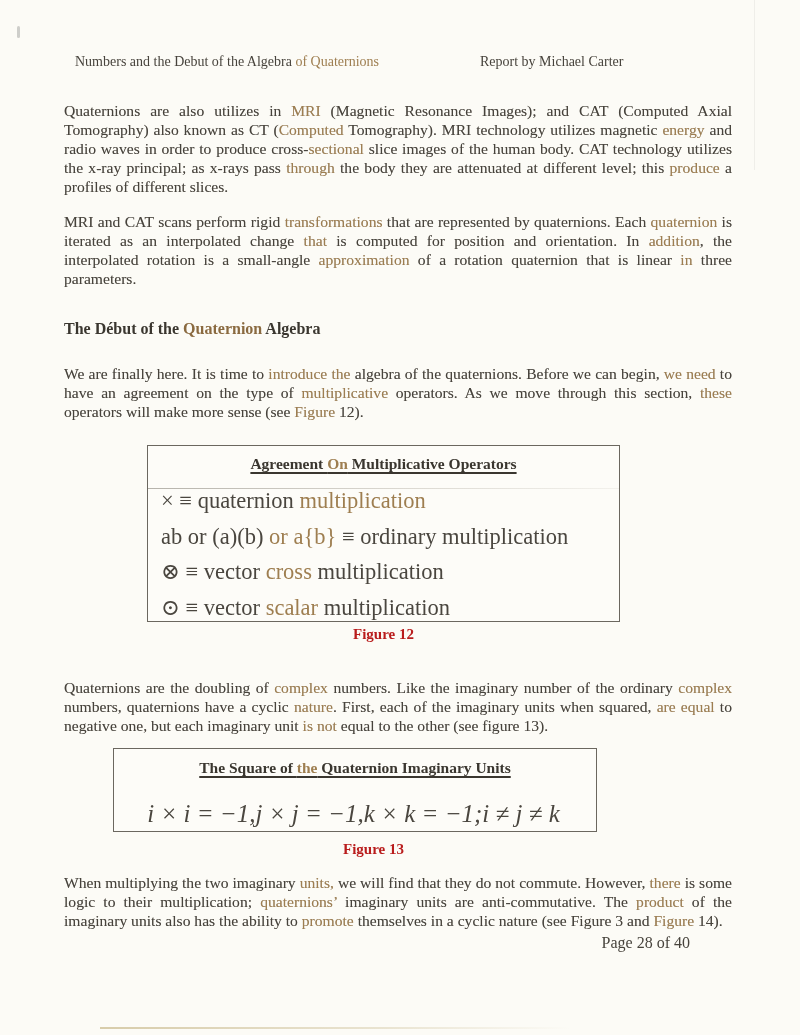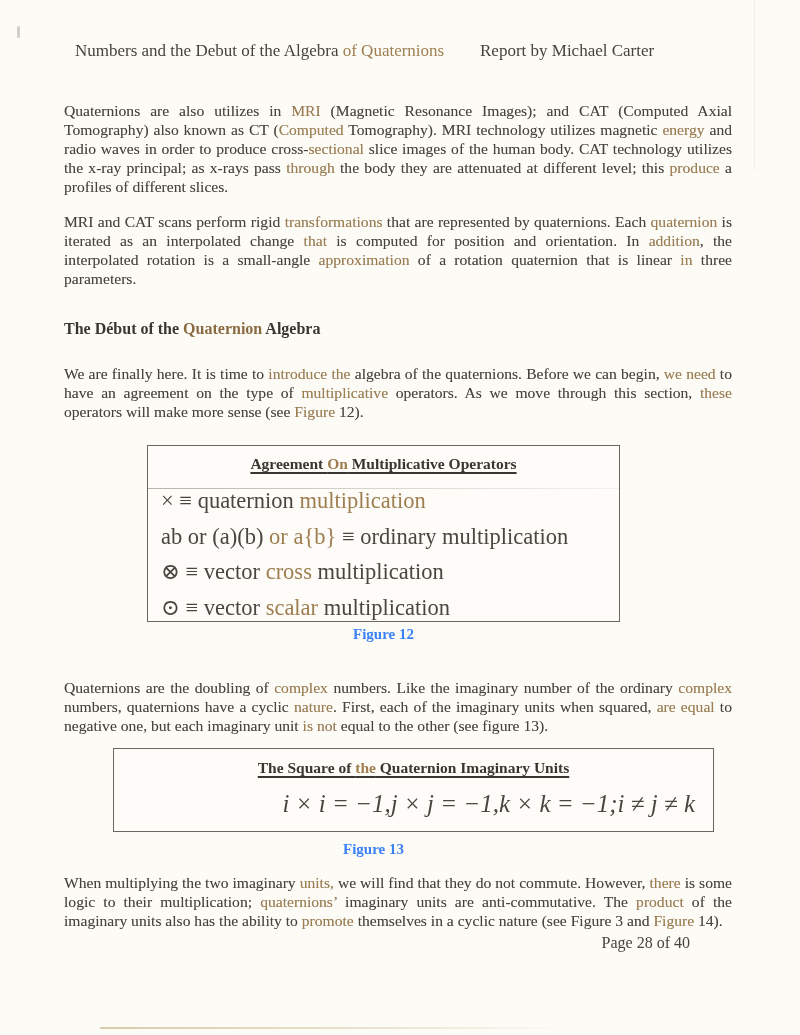--- a/index.html
+++ b/index.html
@@ -10,21 +10,21 @@
     color:#47433c;
   }
   .page{position:absolute;inset:0;}
   
   .smudge-left{position:absolute;left:17px;top:26px;width:3px;height:12px;
     background:rgba(150,150,148,.45);border-radius:2px;}
   .edge-right{position:absolute;left:754px;top:0;width:1px;height:170px;background:rgba(0,0,0,.05);}
   .bottom-line{position:absolute;left:100px;top:1027px;width:470px;height:2px;
     background:linear-gradient(90deg,rgba(186,166,108,.55),rgba(198,183,138,.35) 60%,rgba(198,183,138,0));}
   
-  .header{position:absolute;top:41px;left:75px;right:40px;font-size:17px;line-height:19px;}
+  .header{position:absolute;top:52px;left:75px;right:40px;font-size:14px;line-height:19px;}
   .h-byline{position:absolute;left:405px;top:0;white-space:nowrap;}
   
   .content{position:absolute;top:0;left:64px;width:668px;font-size:15.6px;line-height:19px;}
   p.bodytext{margin:0;text-align:justify;text-shadow:0 0 .5px rgba(75,70,62,.35);}
   #p1{margin-top:101px;}
   #p2{margin-top:16px;}
   #p3{margin-top:15px;text-align:left;}
   h1.section{margin:28px 0 0 0;font-size:16px;line-height:26px;font-weight:bold;color:#3a362f;}
   #p4{margin-top:22px;}
   .tint{color:#9e7e50;}
@@ -32,28 +32,28 @@
   
   .figbox{border:1.5px solid #6b675f;box-sizing:border-box;background:rgba(255,255,255,.25);position:relative;}
   .fig12{margin-top:24px;margin-left:83px;width:473px;height:177px;}
   .fig-title{text-align:center;font-weight:bold;font-size:15.5px;line-height:19px;color:#3a362f;
     text-decoration:underline;text-decoration-thickness:1.5px;text-underline-offset:3px;}
   .fig12 .fig-title{margin-top:8px;}
   .fig12-rule{position:absolute;left:0;top:42px;width:100%;height:1px;
     background:linear-gradient(90deg,rgba(95,90,78,.45),rgba(120,112,95,.25) 55%,rgba(120,112,95,.08));}
   .fig12-lines{margin-top:10px;padding-left:13px;font-size:22.5px;line-height:35.5px;color:#4a463f;}
   
-  .caption{font-weight:bold;font-size:15px;line-height:18px;text-align:center;color:#3b82f6;}
+  .caption{font-weight:bold;font-size:15px;line-height:18px;text-align:center;color:#b91c1c;}
   .cap12{margin-top:3px;margin-left:83px;width:473px;}
   .cap13{margin-top:8px;margin-left:49px;width:521px;}
   #p5{margin-top:35px;}
   
-  .fig13{margin-top:13px;margin-left:49px;width:601px;height:84px;}
+  .fig13{margin-top:13px;margin-left:49px;width:484px;height:84px;}
   .fig13 .fig-title{margin-top:9px;}
-  .f13math{display:flex;justify-content:flex-end;margin-top:12px;padding:0 18px 0 15px;
+  .f13math{display:flex;justify-content:center;margin-top:22px;padding:0 18px 0 15px;
     font-size:25px;line-height:30px;font-style:italic;color:#4a463f;}
   #p6{margin-top:15px;}
   .footer{margin-top:3px;font-size:16px;line-height:20px;text-align:right;padding-right:42px;}
 </style>
 </head>
 <body>
 
 <div class="page">
 
   <div class="smudge-left"></div>

